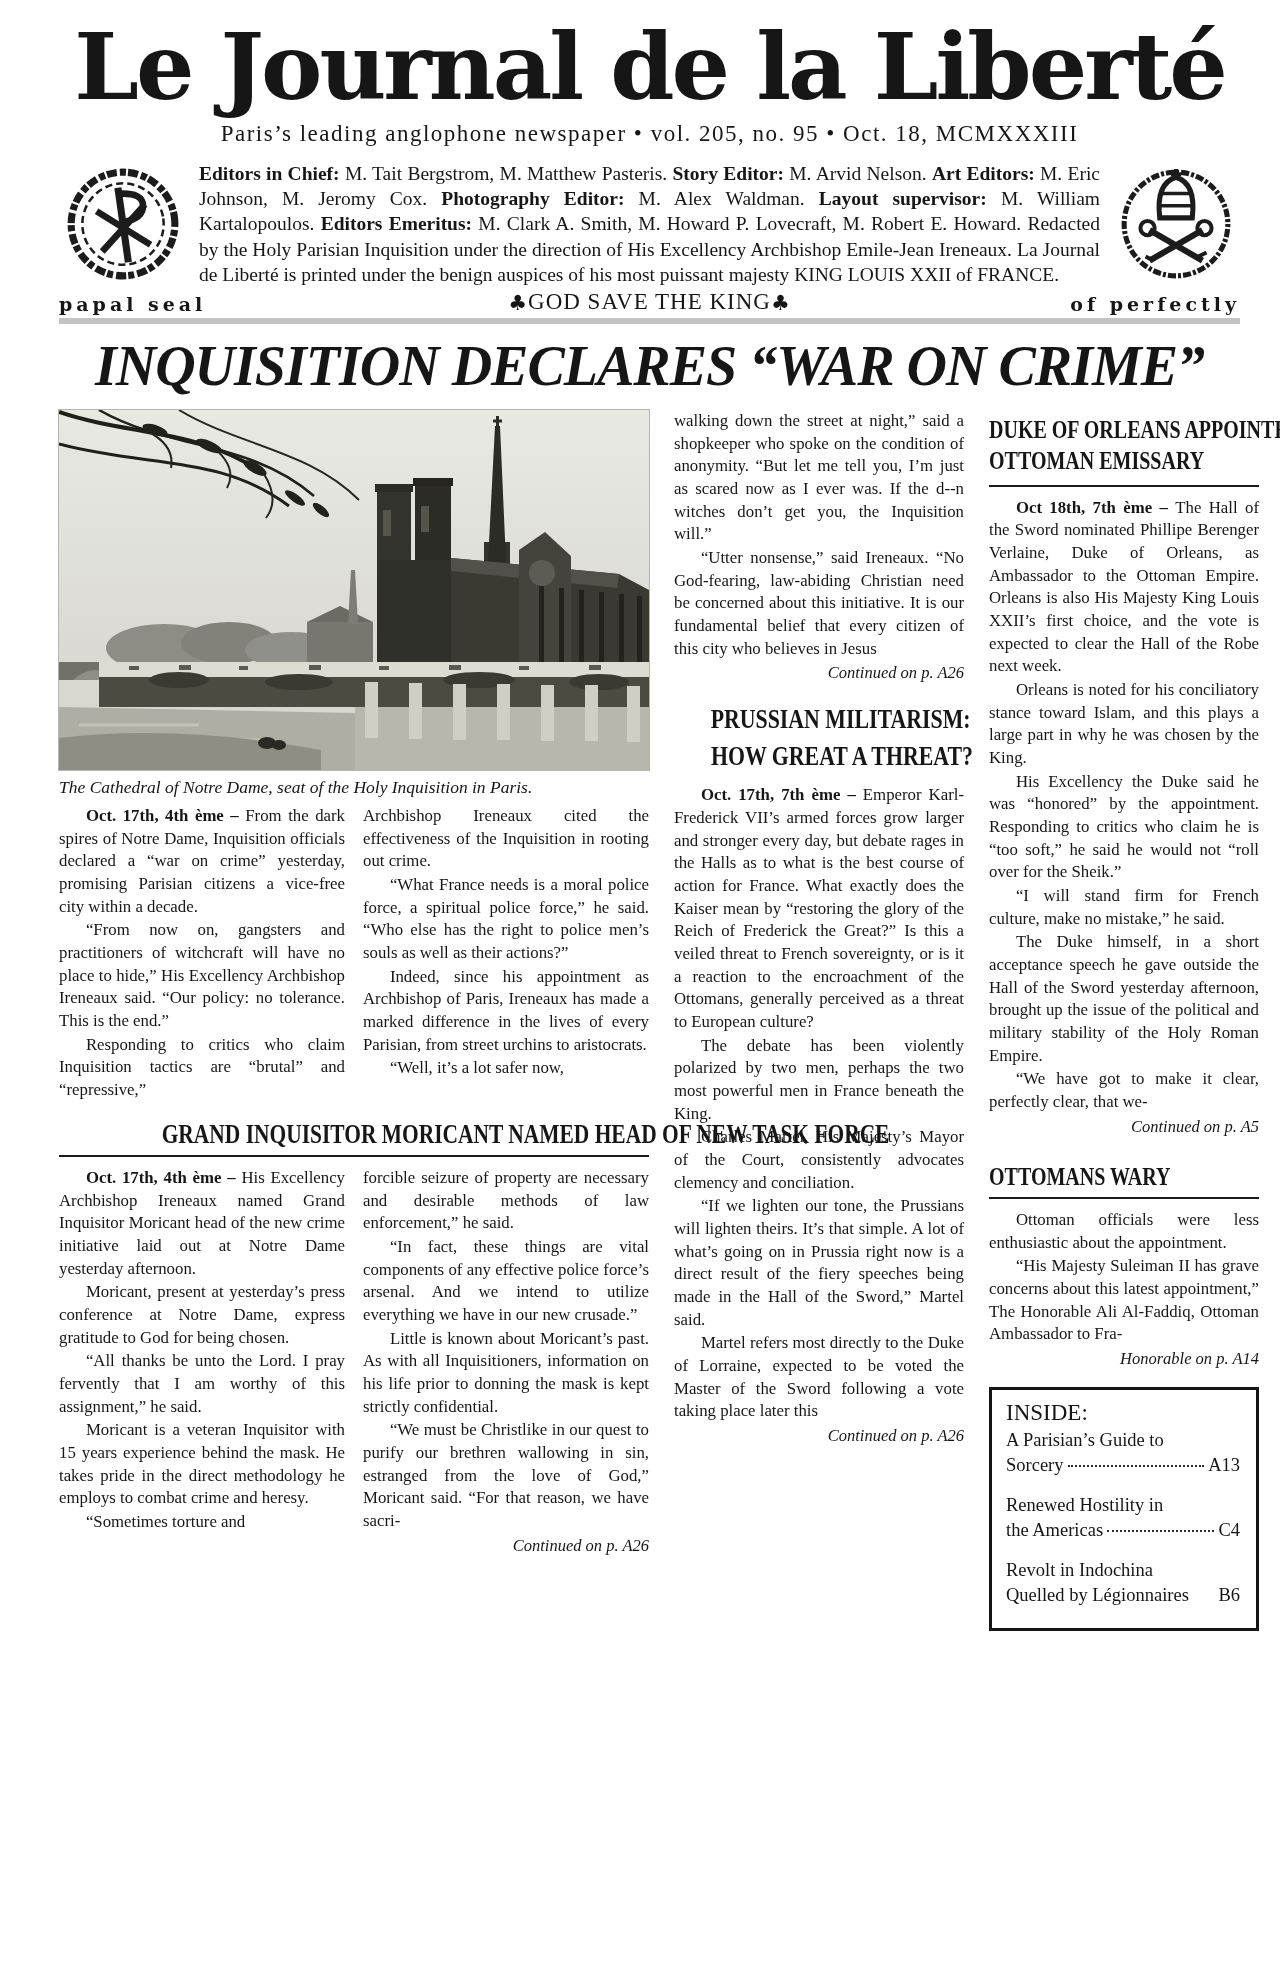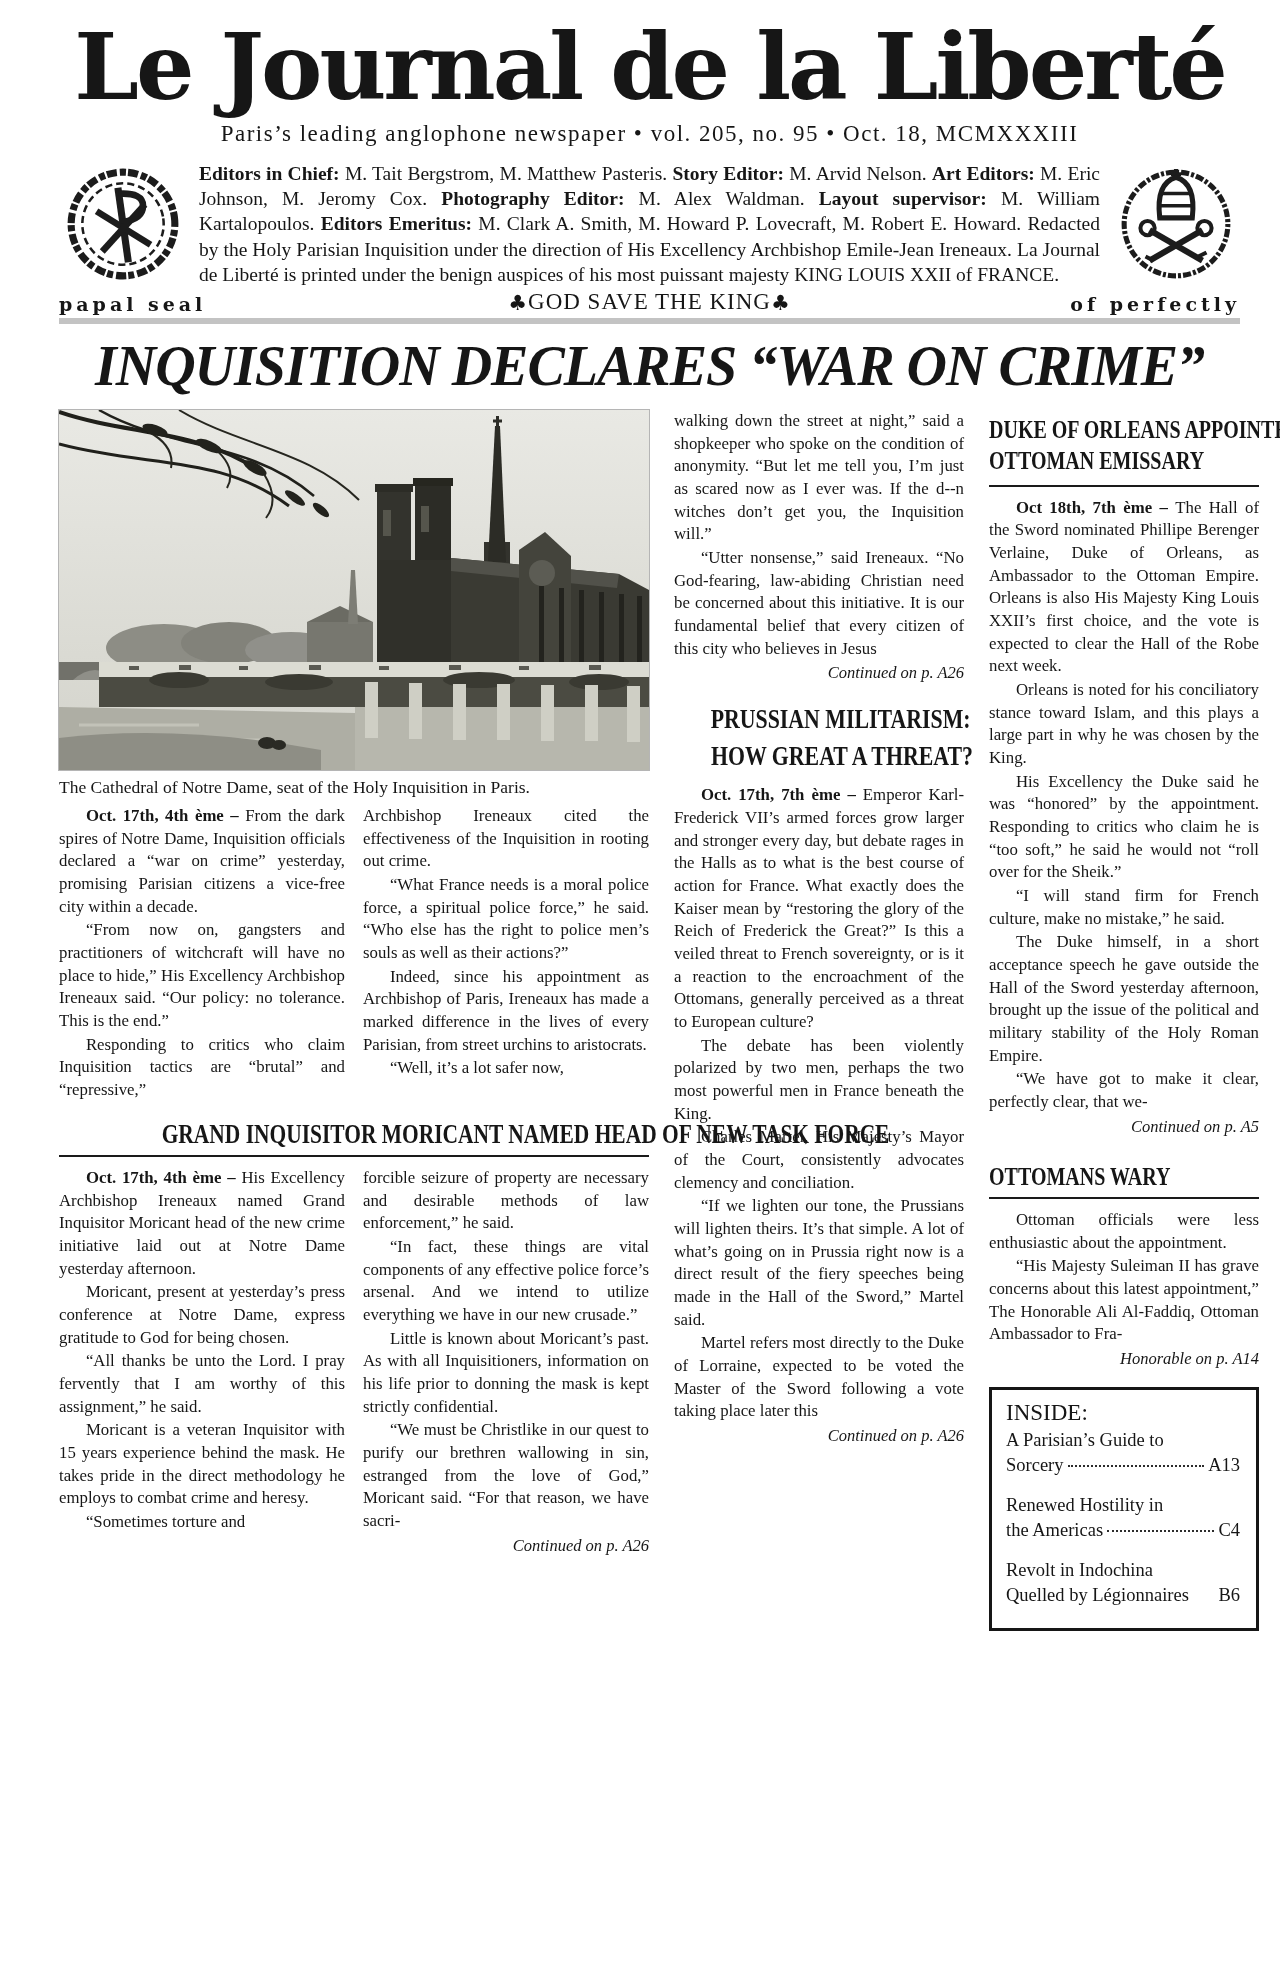--- a/index.html
+++ b/index.html
@@ -31,21 +31,21 @@
   
   .main{display:grid;grid-template-columns:590px 290px 270px;column-gap:25px;}
 
   .copy p{margin:0 0 1px 0;text-indent:1.6em;text-align:justify;
           font-size:16.8px;line-height:1.35;}
   .copy p.flush{text-indent:0;}
   .dateline{font-weight:bold;}
   .continued{text-align:right;font-style:italic;font-size:16.5px;margin-top:3px;}
 
   .photo{width:590px;height:360px;display:block;outline:1px solid #b5b5b5;}
-  .caption{font-size:17.5px;margin:7px 0 7px 0;}
+  .caption{font-style:italic;font-size:17.5px;margin:7px 0 7px 0;}
   .twocol{display:grid;grid-template-columns:1fr 1fr;column-gap:18px;}
 
   .cond{display:inline-block;transform:scaleX(0.78);transform-origin:center;white-space:nowrap;}
   .cond-left{display:inline-block;transform:scaleX(0.8);transform-origin:left;white-space:nowrap;}
 
   .taskhead{text-align:center;font-weight:bold;font-size:27.5px;line-height:1.1;
             border-bottom:2px solid #1a1a1a;padding-bottom:6px;margin:16px 0 10px 0;}
 
   .subhead-center{text-align:center;font-weight:bold;font-size:28px;line-height:1.3;
                   margin:18px 0 10px 0;}

